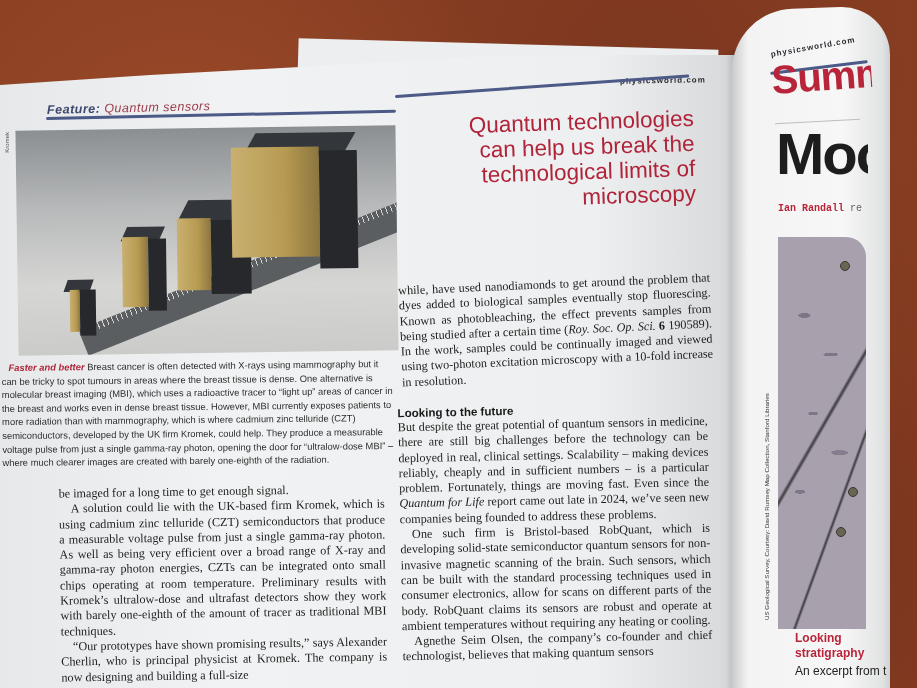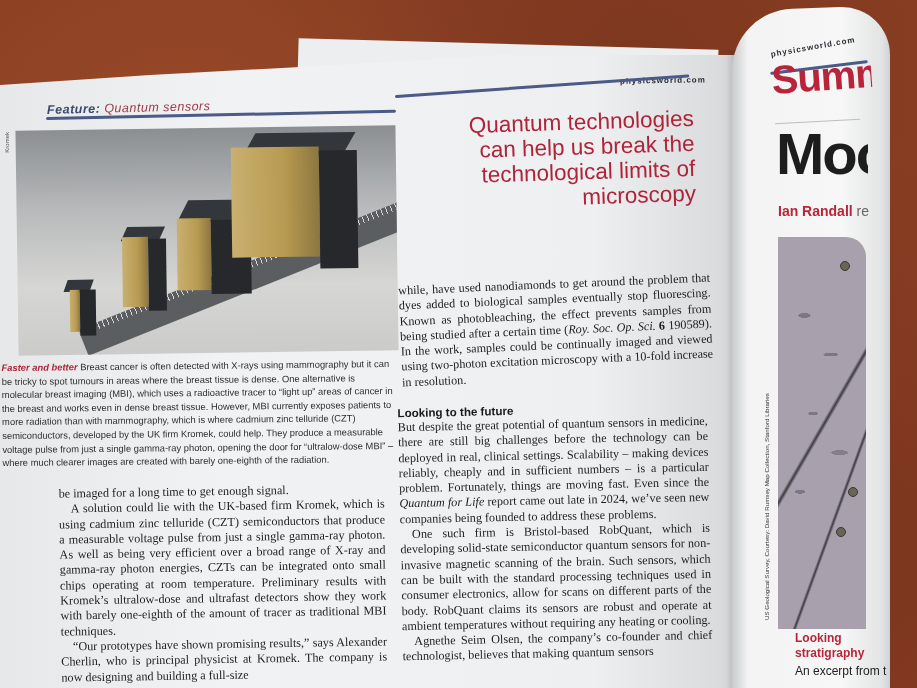--- a/index.html
+++ b/index.html
@@ -72,21 +72,21 @@
     transform: rotate(-21deg); transform-origin: left top;
     background-image: repeating-linear-gradient(90deg, #d5d6d6 0 1px, transparent 1px 5px);
     background-size: 100% 7px; background-repeat: no-repeat;
     background-color: #5b5e61;
   }
   .caption {
     position: absolute; left: 2px; top: 359px; width: 394px;
     font-family: "Liberation Sans", sans-serif; font-size: 9.4px; line-height: 13.6px; color: #2e2e2e;
     transform: rotate(-0.6deg);
   }
-  .caption .lead { color: #b0243a; font-weight: bold; font-style: italic; }
+  .caption .lead { color: #b0243a; font-weight: bold; font-style: italic; margin-left: 7px; }
   .col {
     position: absolute; font-size: 12.2px; line-height: 15.3px; color: #1d1d1d; text-align: justify;
   }
   .col p { margin: 0; text-indent: 12px; }
   .col p.noindent { text-indent: 0; }
   .col-left { left: 60px; top: 484px; width: 326px; transform: rotate(-0.9deg); }
   .col-right-top { left: 400px; top: 277px; width: 312px; transform: rotate(-2.4deg); }
   .col-right-bottom { left: 400px; top: 402px; width: 310px; transform: rotate(-1.2deg); }
   .subhead {
     font-family: "Liberation Sans", sans-serif; font-weight: bold; font-size: 11.6px; line-height: 15px; color: #1a1a1a;
@@ -101,22 +101,22 @@
     font-weight: bold; font-size: 40px; color: #b8253a; letter-spacing: -1px;
     transform: rotate(-4deg); transform-origin: left top; width: 100px; overflow: hidden; white-space: nowrap;
   }
   .rp-hr { position: absolute; left: 775px; top: 121px; width: 85px; height: 1px; background: #bdbdbd; transform: rotate(-3deg); }
   .rp-big {
     position: absolute; left: 776px; top: 120px; font-family: "Liberation Sans", sans-serif;
     font-weight: bold; font-size: 58px; color: #1d1d1d; letter-spacing: -2px;
     width: 92px; overflow: hidden; white-space: nowrap;
   }
   .rp-author {
-    position: absolute; left: 778px; top: 203px; font-family: Liberation Sans, sans-serif;
-    font-weight: bold; font-size: 14px; color: #b8253a; white-space: nowrap; width: 92px; overflow: hidden;
+    position: absolute; left: 778px; top: 203px; font-family: Liberation Mono, monospace;
+    font-weight: bold; font-size: 10px; color: #b8253a; white-space: nowrap; width: 92px; overflow: hidden;
   }
   .rp-author .rest { color: #666; font-weight: normal; }
   .rp-map {
     position: absolute; left: 778px; top: 237px; width: 88px; height: 392px;
     background: #a8a1ad;
     background-image:
       radial-gradient(ellipse 10px 4px at 30% 20%, #7e7687 60%, transparent 62%),
       radial-gradient(ellipse 12px 3px at 60% 30%, #7e7687 60%, transparent 62%),
       radial-gradient(ellipse 8px 3px at 40% 45%, #7e7687 60%, transparent 62%),
       radial-gradient(ellipse 14px 4px at 70% 55%, #857d8d 60%, transparent 62%),

